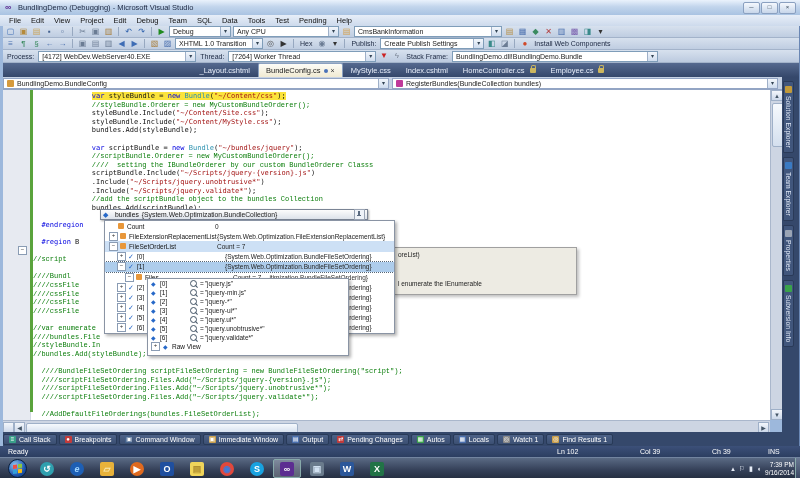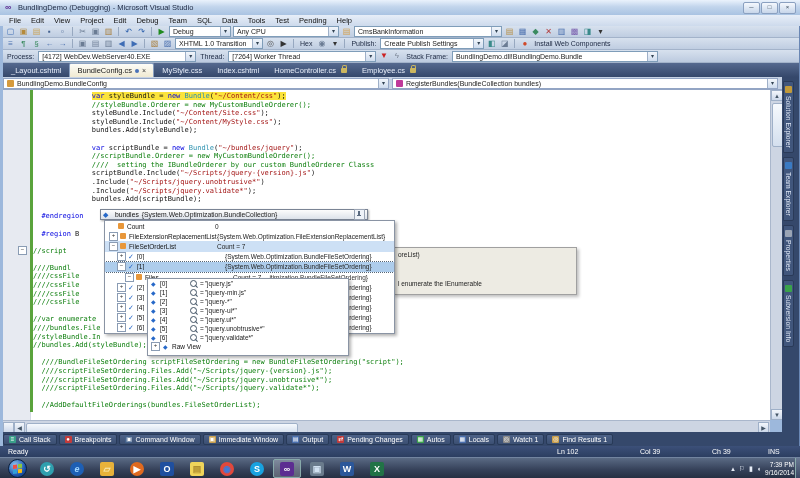--- a/index.html
+++ b/index.html
@@ -26,21 +26,21 @@
   .tbi{width:11px;height:10px;font-size:8px;line-height:10px;text-align:center;display:inline-block;}
   .tbsep{width:1px;height:9px;background:#97a8c0;margin:0 2px;}
   .tblabel{font-size:7px;color:#1b2740;padding:0 2px;white-space:nowrap;}
   .combo{display:inline-flex;align-items:center;height:11px;background:#fff;border:1px solid #7f9db9;
     font-size:7px;color:#222;padding-left:3px;box-sizing:border-box;white-space:nowrap;overflow:hidden;}
   .combo .arr{margin-left:auto;width:9px;height:9px;background:linear-gradient(#f2f6fb,#cfdcee);
     border-left:1px solid #9fb0c8;font-size:6px;line-height:9px;text-align:center;color:#345;flex:0 0 9px;}
 
   
   #tabstrip{left:0;top:63px;width:800px;height:14px;background:linear-gradient(#55698f,#35486b);
-    display:flex;align-items:flex-end;padding-left:4px;box-sizing:border-box;gap:1px;}
+    display:flex;align-items:flex-end;padding-left:4px;box-sizing:border-box;gap:1px;justify-content:center;}
   .doctab{font-size:7.5px;color:#e8eefa;padding:2px 7px 2px 7px;display:flex;align-items:center;gap:3px;white-space:nowrap;}
   .doctab.active{background:linear-gradient(#fdfcf7,#f0ead2);color:#1a1a1a;border-radius:2px 2px 0 0;
     border:1px solid #8aa0c0;border-bottom:none;}
   .tab-dot{width:4px;height:4px;border-radius:50%;background:#4a72b8;}
   .tab-close{font-size:7px;color:#333;line-height:7px;}
   .lock{width:6px;height:5px;background:#cdb75e;border-radius:1px;position:relative;display:inline-block;margin-left:2px;}
   .lock:before{content:"";position:absolute;top:-3px;left:1px;width:3px;height:3px;border:1px solid #cdb75e;
     border-bottom:none;border-radius:2px 2px 0 0;}
 
   
@@ -49,21 +49,21 @@
   .navcombo{flex:1;height:11px;background:#fff;border:1px solid #93a5c4;display:flex;align-items:center;
     font-size:7px;color:#222;padding-left:3px;box-sizing:border-box;}
   .navicon{width:7px;height:7px;border-radius:1px;margin-right:3px;flex:0 0 7px;}
 
   
   #editor{left:3px;top:90px;width:767px;height:330px;background:#fff;overflow:hidden;}
   #ed-margin{position:absolute;left:0;top:0;width:27px;height:330px;background:#e7eaf1;border-right:1px solid #d4d9e4;}
   #ed-green{position:absolute;left:27px;top:0;width:3px;height:322px;background:#5aa33c;}
   #codearea{position:absolute;left:30px;top:2px;width:735px;}
   .code-line{height:8.6px;line-height:8.6px;font-family:"DejaVu Sans Mono",monospace;font-size:7px;white-space:pre;}
-  .tok-kw{color:#0000e0;} .tok-ty{color:#2b91af;} .tok-st{color:#a31515;} .tok-cm{color:#0a7d0a;} .tok-pl{color:#111;}
+  .tok-kw{color:#0000e0;} .tok-ty{color:#2b91af;} .tok-st{color:#a31515;} .tok-cm{color:#0a7d0a;font-family:Liberation Mono, monospace;} .tok-pl{color:#111;}
   .hl{background:#fbe33c;}
   .collapse-box{position:absolute;width:7px;height:7px;border:1px solid #8a9cb4;background:#fff;
     font-size:6px;line-height:5px;text-align:center;color:#333;}
 
   
   #vscroll{left:770px;top:90px;width:12px;height:330px;background:#cdd5e3;border-left:1px solid #aab7cc;}
   #hscroll{left:3px;top:420px;width:767px;height:12px;background:#cdd5e3;border-top:1px solid #aab7cc;}
   .sb-btn{position:absolute;background:linear-gradient(#f3f6fb,#ccd8ea);border:1px solid #9fb0c8;
     font-size:6px;text-align:center;color:#456;box-sizing:border-box;}
   .sb-thumb{position:absolute;background:linear-gradient(#f6f9fd,#d4dfee);border:1px solid #9fb0c8;border-radius:2px;}
@@ -333,20 +333,21 @@
         <div class="code-line" style="padding-left: 58.8px;"><span class="tok-pl">styleBundle.Include(</span><span class="tok-st">"~/Content/Site.css"</span><span class="tok-pl">);</span></div>
         <div class="code-line" style="padding-left: 58.8px;"><span class="tok-pl">styleBundle.Include(</span><span class="tok-st">"~/Content/MyStyle.css"</span><span class="tok-pl">);</span></div>
         <div class="code-line" style="padding-left: 58.8px;"><span class="tok-pl">bundles.Add(styleBundle);</span></div>
         <div class="code-line" style="padding-left: 0px;">&nbsp;</div>
         <div class="code-line" style="padding-left: 58.8px;"><span class="tok-kw">var</span><span class="tok-pl"> scriptBundle = </span><span class="tok-kw">new</span><span class="tok-pl"> </span><span class="tok-ty">Bundle</span><span class="tok-pl">(</span><span class="tok-st">"~/bundles/jquery"</span><span class="tok-pl">);</span></div>
         <div class="code-line" style="padding-left: 58.8px;"><span class="tok-cm">//scriptBundle.Orderer = new MyCustomBundleOrderer();</span></div>
         <div class="code-line" style="padding-left: 58.8px;"><span class="tok-cm">////  setting the IBundleOrderer by our custom BundleOrderer Classs</span></div>
         <div class="code-line" style="padding-left: 58.8px;"><span class="tok-pl">scriptBundle.Include(</span><span class="tok-st">"~/Scripts/jquery-{version}.js"</span><span class="tok-pl">)</span></div>
         <div class="code-line" style="padding-left: 58.8px;"><span class="tok-pl">.Include(</span><span class="tok-st">"~/Scripts/jquery.unobtrusive*"</span><span class="tok-pl">)</span></div>
         <div class="code-line" style="padding-left: 58.8px;"><span class="tok-pl">.Include(</span><span class="tok-st">"~/Scripts/jquery.validate*"</span><span class="tok-pl">);</span></div>
+        <div class="code-line" style="padding-left: 58.8px;"><span class="tok-cm">//add the scriptBundle object to the bundles Collection</span></div>
         <div class="code-line" style="padding-left: 58.8px;"><span class="tok-pl">bundles.Add(scriptBundle);</span></div>
         <div class="code-line" style="padding-left: 0px;">&nbsp;</div>
         <div class="code-line" style="padding-left: 8.4px;"><span class="tok-kw">#endregion</span></div>
         <div class="code-line" style="padding-left: 0px;">&nbsp;</div>
         <div class="code-line" style="padding-left: 8.4px;"><span class="tok-kw">#region</span><span class="tok-pl"> B</span></div>
         <div class="code-line" style="padding-left: 0px;">&nbsp;</div>
         <div class="code-line" style="padding-left: 0px;"><span class="tok-cm">//script</span></div>
         <div class="code-line" style="padding-left: 0px;">&nbsp;</div>
         <div class="code-line" style="padding-left: 0px;"><span class="tok-cm">////Bundl</span></div>
         <div class="code-line" style="padding-left: 0px;"><span class="tok-cm">////cssFile</span></div>

